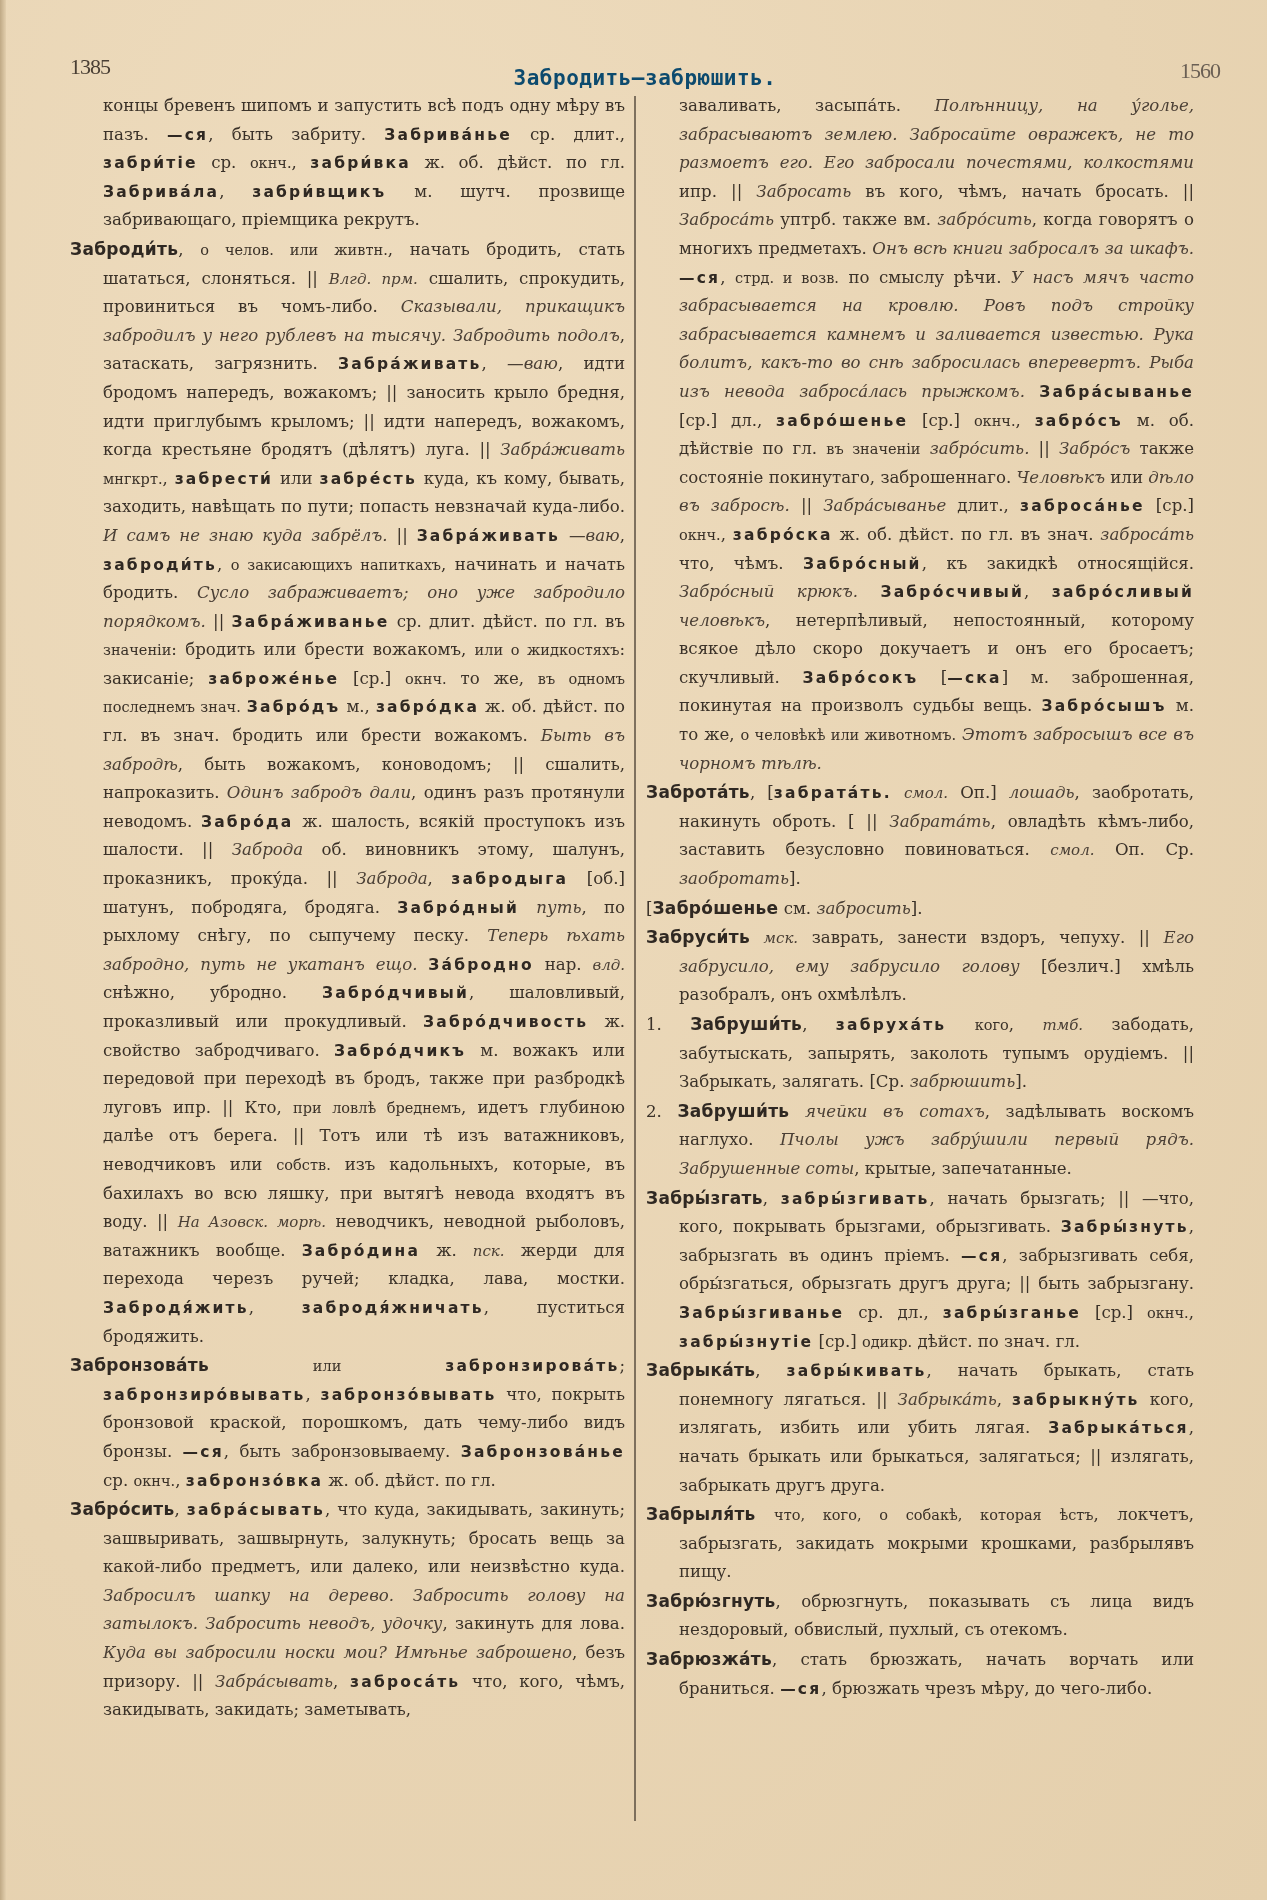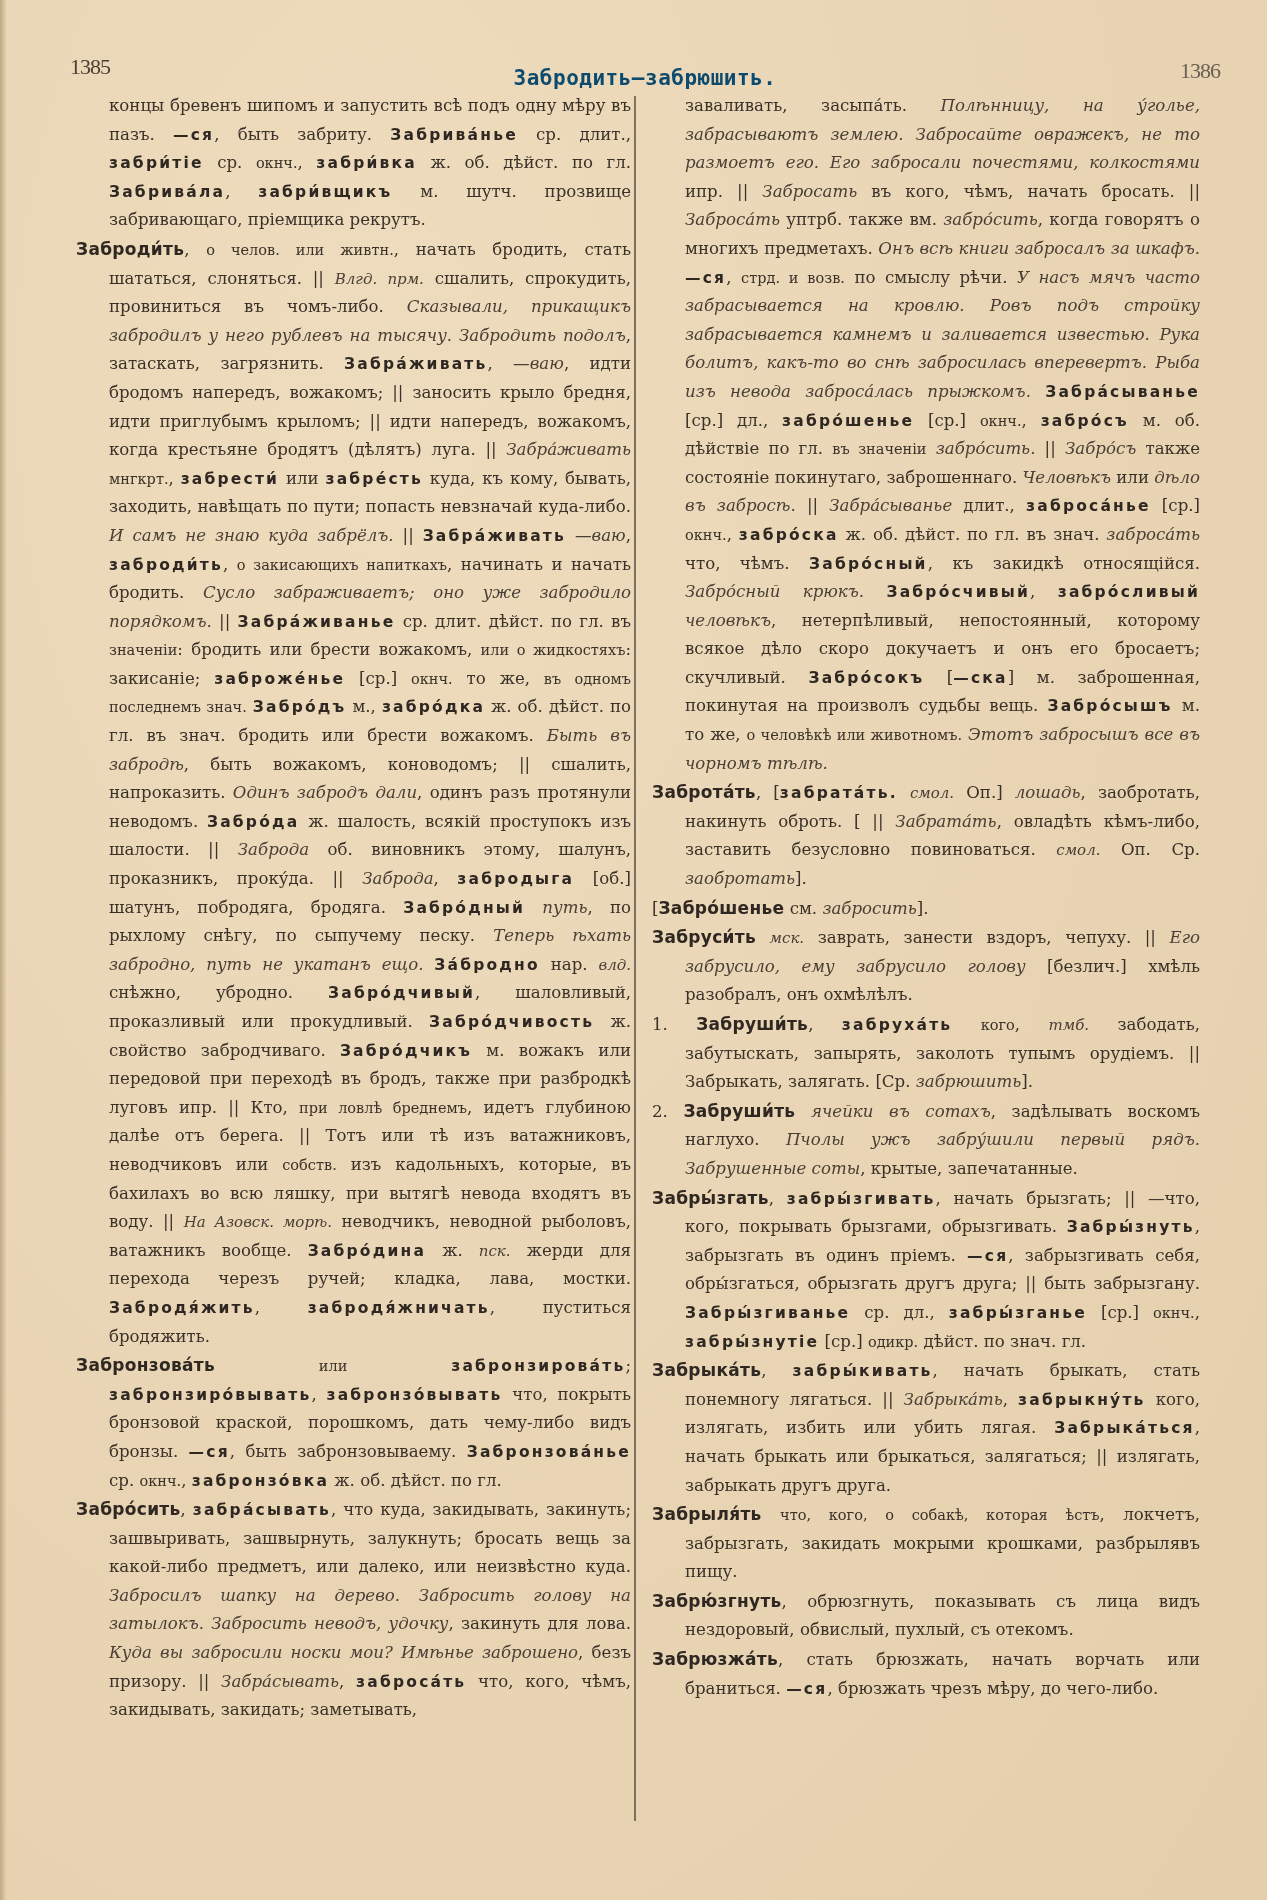--- a/index.html
+++ b/index.html
@@ -9,42 +9,42 @@
     background-image: radial-gradient(ellipse at 30% 20%, #eedcbe 0%, #e8d4b3 60%, #e4cfac 100%);
     font-family:"DejaVu Serif", "Liberation Serif", serif;
     color:#3a3128;
     position:relative;
   }
   .left-edge { position:absolute; left:0; top:0; width:6px; height:1900px; background:linear-gradient(90deg,#bfa985,#e3cfae); }
   .header { position:absolute; top:50px; left:70px; width:1150px; height:40px; }
   .pnum-left { position:absolute; left:0; top:4px; font-family:Liberation Serif, serif; font-size:22px; letter-spacing:-1px; color:#4a3f34; }
   .pnum-right { position:absolute; right:0; top:8px; font-family:"Liberation Serif", serif; font-size:22px; letter-spacing:-1px; color:#6a5f54; }
   .running-title { position:absolute; left:0; right:0; top:4px; text-align:center; font-family:"DejaVu Sans Mono", monospace; font-size:21px; font-weight:bold; color:#0c4a6e; letter-spacing:0.5px;margin-top:12px; }
-  .col { position:absolute; top:92px; font-size:16.6px; line-height:28.6px; text-align:justify;margin-left:6px; }
+  .col { position:absolute; top:92px; font-size:16.6px; line-height:28.6px; text-align:justify; }
   .col-left { left:70px; width:555px; }
   .col-right { left:646px; width:548px; }
   .divider { position:absolute; left:634px; top:96px; width:2px; height:1725px; background:#5a4d40; opacity:0.75; }
   .entry { margin:0; padding-left:33px; text-indent:-33px; hyphens:manual; }
   .entry.cont { padding-left:33px; text-indent:0; }
   .b { font-family:"DejaVu Sans", sans-serif; font-weight:bold; letter-spacing:2.2px; font-size:15.5px; color:#2f2822; }
   .hw { font-family:"DejaVu Sans", sans-serif; font-weight:bold; font-size:17px; color:#2f2822; letter-spacing:0.3px; }
   .i { font-style:italic; font-family:"DejaVu Serif", serif; color:#4a3f35; }
   .si { font-style:italic; font-size:15px; color:#4a3f35; }
   .sm { font-size:14.5px; }
   .n { }
 </style>
 </head>
 <body>
 
 <div class="left-edge"></div>
 
 <div class="header">
   <span class="pnum-left">1385</span>
   <div class="running-title">Забродить—забрюшить.</div>
-  <span class="pnum-right">1386</span>
+  <span class="pnum-right">1560</span>
 </div>
 
 <div class="col col-left">
     <p class="entry cont"><span class="n">концы бревенъ шипомъ и запустить всѣ подъ одну мѣру въ пазъ. </span><span class="b">—ся</span><span class="n">, быть забриту. </span><span class="b">Забрива́нье</span><span class="n"> ср. длит., </span><span class="b">забри́тіе</span><span class="n"> ср. </span><span class="sm">окнч.</span><span class="n">, </span><span class="b">забри́вка</span><span class="n"> ж. об. дѣйст. по гл. </span><span class="b">Забрива́ла</span><span class="n">, </span><span class="b">забри́вщикъ</span><span class="n"> м. шутч. прозвище забривающаго, пріемщика рекрутъ.</span></p>
     <p class="entry"><span class="hw">Заброди́ть</span><span class="n">, </span><span class="sm">о челов. или живтн.</span><span class="n">, начать бродить, стать шататься, слоняться. || </span><span class="si">Влгд. прм.</span><span class="n"> сшалить, спрокудить, провиниться въ чомъ-либо. </span><span class="i">Сказывали, прикащикъ забродилъ у него рублевъ на тысячу. Забродить подолъ</span><span class="n">, затаскать, загрязнить. </span><span class="b">Забра́живать</span><span class="n">, </span><span class="i">—ваю</span><span class="n">, идти бродомъ напередъ, вожакомъ; || заносить крыло бредня, идти приглубымъ крыломъ; || идти напередъ, вожакомъ, когда крестьяне бродятъ (дѣлятъ) луга. || </span><span class="i">Забра́живать</span><span class="n"> </span><span class="sm">мнгкрт.</span><span class="n">, </span><span class="b">забрести́</span><span class="n"> или </span><span class="b">забре́сть</span><span class="n"> куда, къ кому, бывать, заходить, навѣщать по пути; попасть невзначай куда-либо. </span><span class="i">И самъ не знаю куда забрёлъ.</span><span class="n"> || </span><span class="b">Забра́живать</span><span class="n"> </span><span class="i">—ваю</span><span class="n">, </span><span class="b">заброди́ть</span><span class="n">, </span><span class="sm">о закисающихъ напиткахъ</span><span class="n">, начинать и начать бродить. </span><span class="i">Сусло забраживаетъ; оно уже забродило порядкомъ.</span><span class="n"> || </span><span class="b">Забра́живанье</span><span class="n"> ср. длит. дѣйст. по гл. въ </span><span class="sm">значеніи</span><span class="n">: бродить или брести вожакомъ, </span><span class="sm">или о жидкостяхъ</span><span class="n">: закисаніе; </span><span class="b">заброже́нье</span><span class="n"> [ср.] </span><span class="sm">окнч.</span><span class="n"> то же, </span><span class="sm">въ одномъ последнемъ знач.</span><span class="n"> </span><span class="b">Забро́дъ</span><span class="n"> м., </span><span class="b">забро́дка</span><span class="n"> ж. об. дѣйст. по гл. въ знач. бродить или брести вожакомъ. </span><span class="i">Быть въ забродѣ</span><span class="n">, быть вожакомъ, коноводомъ; || сшалить, напроказить. </span><span class="i">Одинъ забродъ дали</span><span class="n">, одинъ разъ протянули неводомъ. </span><span class="b">Забро́да</span><span class="n"> ж. шалость, всякій проступокъ изъ шалости. || </span><span class="i">Заброда</span><span class="n"> об. виновникъ этому, шалунъ, проказникъ, проку́да. || </span><span class="i">Заброда</span><span class="n">, </span><span class="b">забродыга</span><span class="n"> [об.] шатунъ, побродяга, бродяга. </span><span class="b">Забро́дный</span><span class="n"> </span><span class="i">путь</span><span class="n">, по рыхлому снѣгу, по сыпучему песку. </span><span class="i">Теперь ѣхать забродно, путь не укатанъ ещо.</span><span class="n"> </span><span class="b">За́бродно</span><span class="n"> нар. </span><span class="si">влд.</span><span class="n"> снѣжно, убродно. </span><span class="b">Забро́дчивый</span><span class="n">, шаловливый, проказливый или прокудливый. </span><span class="b">Забро́дчивость</span><span class="n"> ж. свойство забродчиваго. </span><span class="b">Забро́дчикъ</span><span class="n"> м. вожакъ или передовой при переходѣ въ бродъ, также при разбродкѣ луговъ ипр. || Кто, </span><span class="sm">при ловлѣ бреднемъ</span><span class="n">, идетъ глубиною далѣе отъ берега. || Тотъ или тѣ изъ ватажниковъ, неводчиковъ или </span><span class="sm">собств.</span><span class="n"> изъ кадольныхъ, которые, въ бахилахъ во всю ляшку, при вытягѣ невода входятъ въ воду. || </span><span class="si">На Азовск. морѣ.</span><span class="n"> неводчикъ, неводной рыболовъ, ватажникъ вообще. </span><span class="b">Забро́дина</span><span class="n"> ж. </span><span class="si">пск.</span><span class="n"> жерди для перехода черезъ ручей; кладка, лава, мостки. </span><span class="b">Забродя́жить</span><span class="n">, </span><span class="b">забродя́жничать</span><span class="n">, пуститься бродяжить.</span></p>
     <p class="entry"><span class="hw">Забронзова́ть</span><span class="n"> </span><span class="sm">или</span><span class="n"> </span><span class="b">забронзирова́ть</span><span class="n">; </span><span class="b">забронзиро́вывать</span><span class="n">, </span><span class="b">забронзо́вывать</span><span class="n"> что, покрыть бронзовой краской, порошкомъ, дать чему-либо видъ бронзы. </span><span class="b">—ся</span><span class="n">, быть забронзовываему. </span><span class="b">Забронзова́нье</span><span class="n"> ср. </span><span class="sm">окнч.</span><span class="n">, </span><span class="b">забронзо́вка</span><span class="n"> ж. об. дѣйст. по гл.</span></p>
     <p class="entry"><span class="hw">Забро́сить</span><span class="n">, </span><span class="b">забра́сывать</span><span class="n">, что куда, закидывать, закинуть; зашвыривать, зашвырнуть, залукнуть; бросать вещь за какой-либо предметъ, или далеко, или неизвѣстно куда. </span><span class="i">Забросилъ шапку на дерево. Забросить голову на затылокъ. Забросить неводъ, удочку</span><span class="n">, закинуть для лова. </span><span class="i">Куда вы забросили носки мои? Имѣнье заброшено</span><span class="n">, безъ призору. || </span><span class="i">Забра́сывать</span><span class="n">, </span><span class="b">заброса́ть</span><span class="n"> что, кого, чѣмъ, закидывать, закидать; заметывать,</span></p>
   </div>
 <div class="divider"></div>
 <div class="col col-right">

